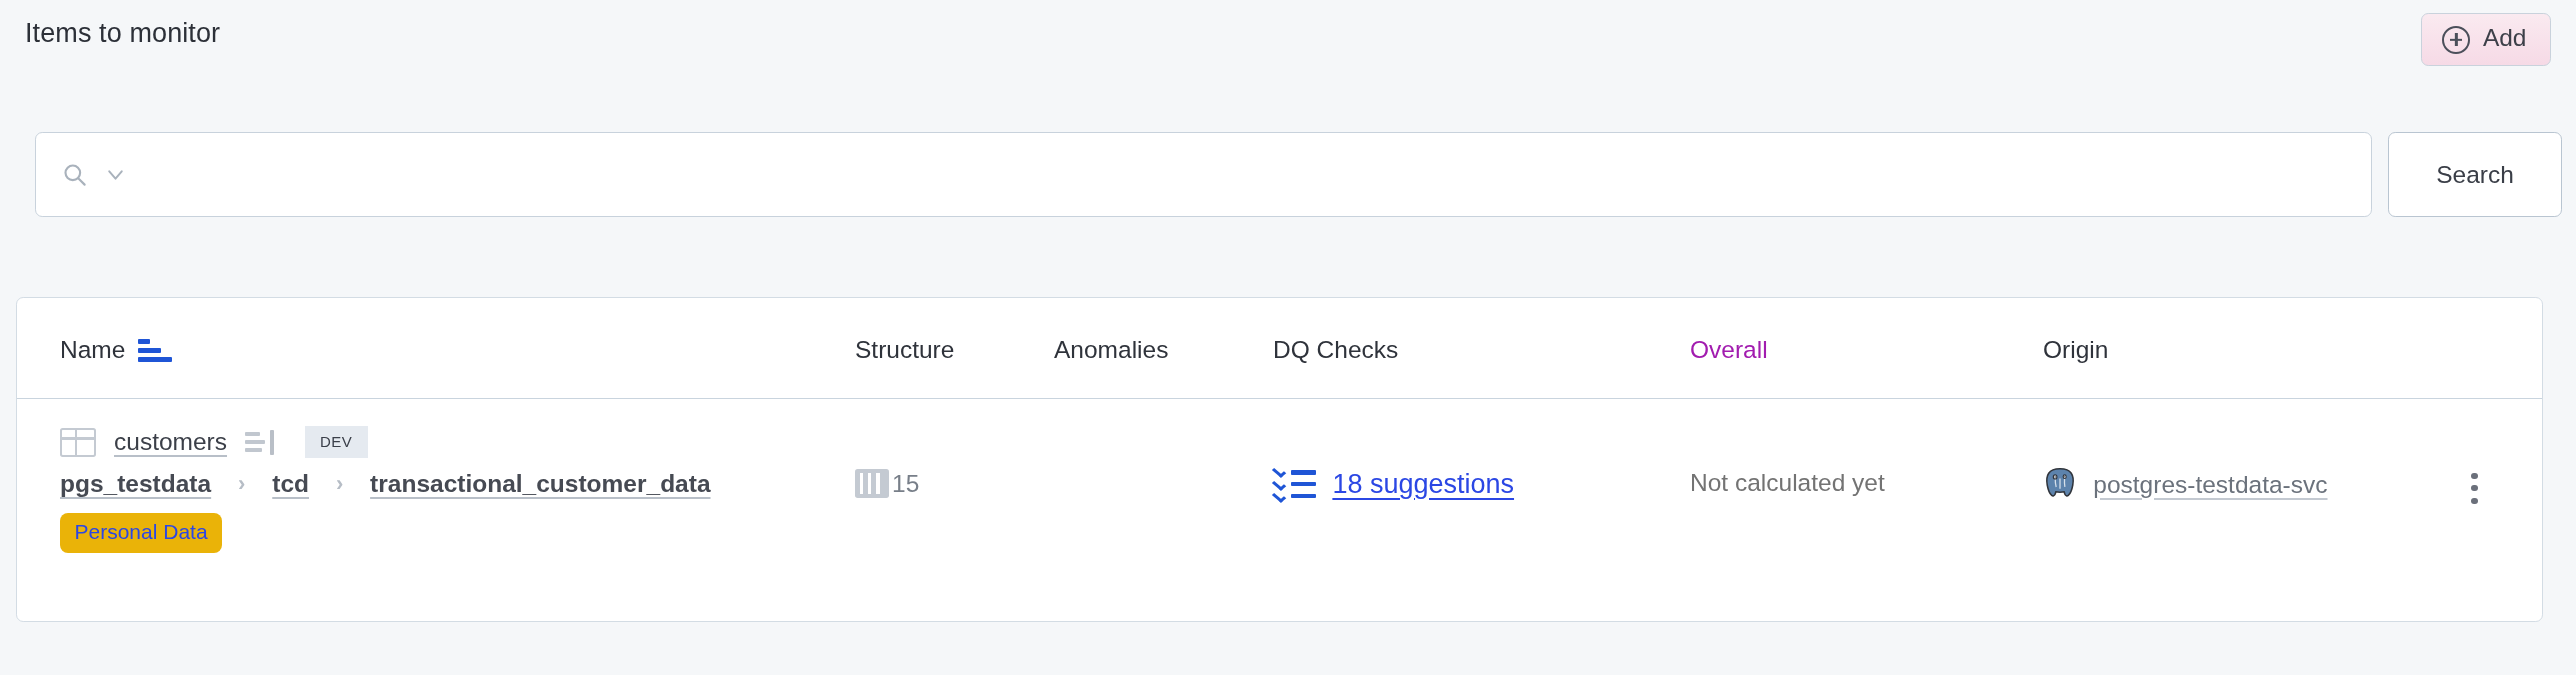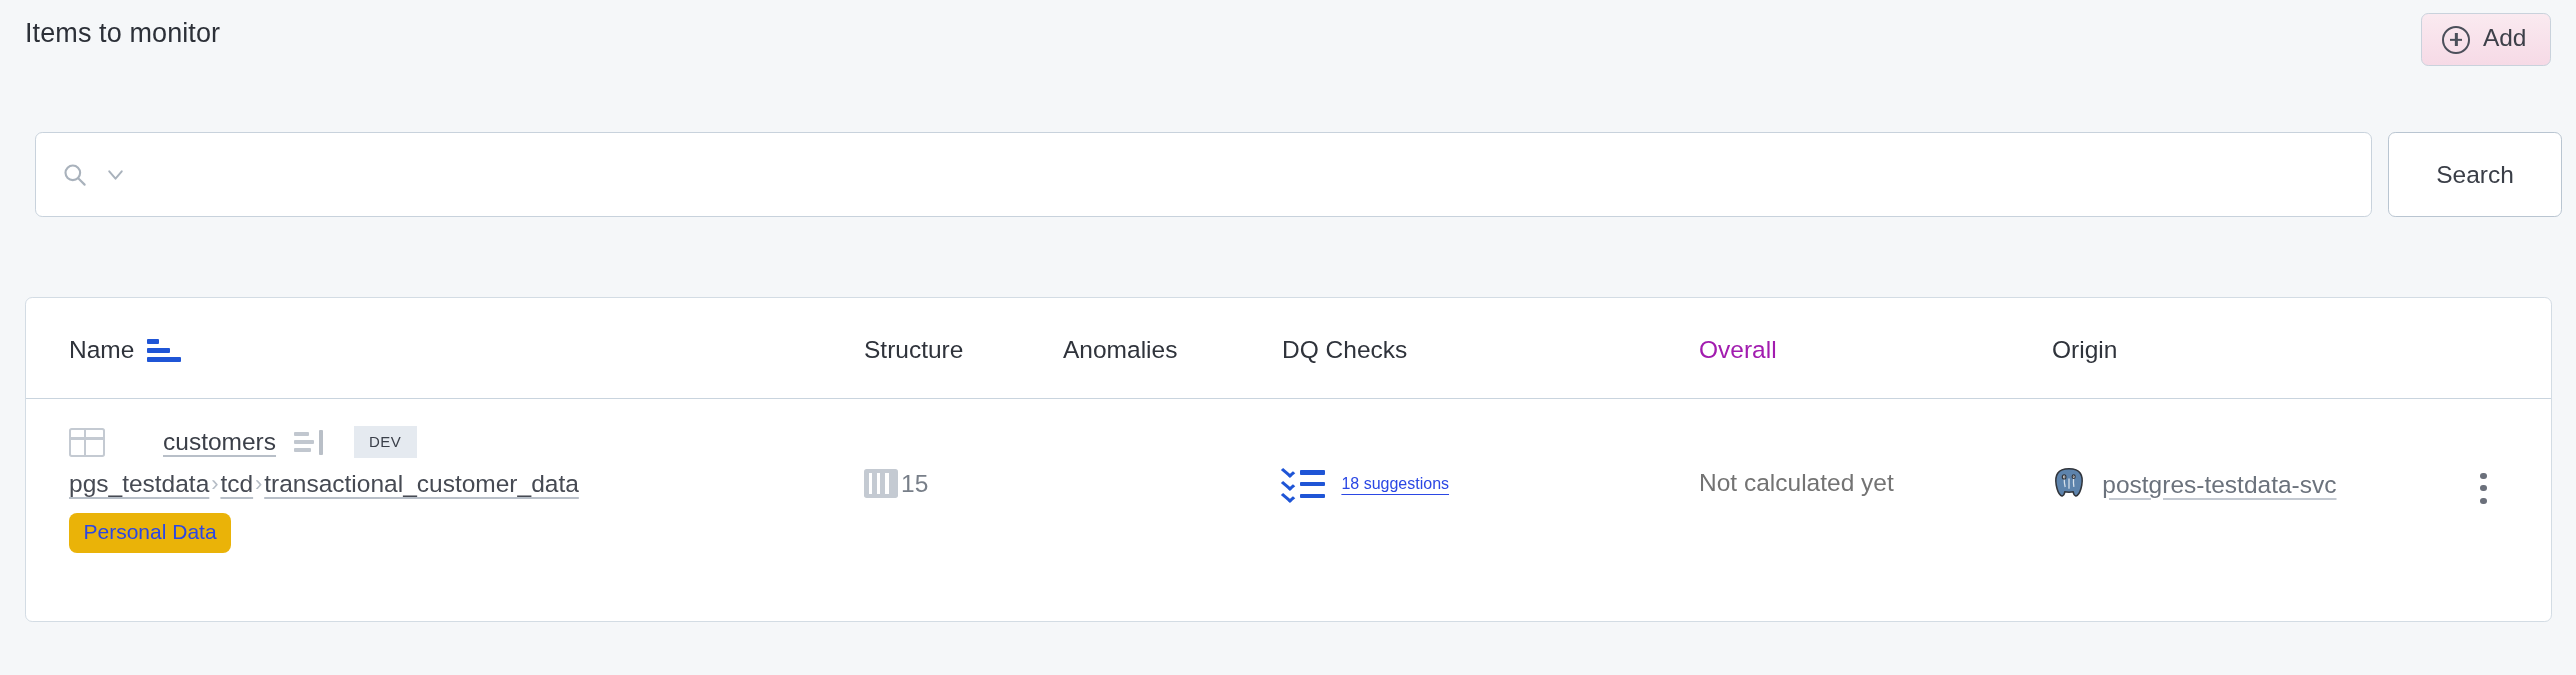--- a/index.html
+++ b/index.html
@@ -118,21 +118,21 @@
     color: #3a3e47;
     cursor: pointer;
     display: flex;
     align-items: center;
     justify-content: center;
   }
 
   
   .table-card {
     position: absolute;
-    left: 25px; top: 297px;
+    left: 16px; top: 297px;
     width: 2527px;
     background: #ffffff;
     border: 0.9px solid #d3dce4;
     border-radius: 7.2px;
     overflow: hidden;
   }
 
   .table-head {
     display: flex;
     align-items: center;
@@ -213,21 +213,20 @@
     width: 2.7px; background: #c4cad2;
   }
 
   .entity-link {
     font-size: 24.5px;
     color: #3b3f48;
     text-decoration: underline;
     text-decoration-color: #b8bfc8;
     text-underline-offset: 4.5px;
     cursor: pointer;
-    margin-left: 40px;
   }
 
   .desc-glyph {
     display: inline-flex;
     align-items: center;
     gap: 4.5px;
     flex: 0 0 auto;
     cursor: pointer;
   }
   .desc-glyph .lines { display: flex; flex-direction: column; gap: 4.5px; }
@@ -240,21 +239,21 @@
   .env-badge {
     background: #e5eaf0;
     color: #3a3f49;
     font-size: 15px;
     padding: 7.2px 15.4px 8.2px 15.4px;
     border-radius: 0;
     letter-spacing: 0.4px;
     margin-left: 12.7px;
   }
 
-  .breadcrumb { display: flex; align-items: center; gap: 1px; flex-wrap: nowrap; }
+  .breadcrumb { display: flex; align-items: center; gap: 26px; flex-wrap: nowrap; font-weight: bold; }
   .crumb {
     font-size: 24.5px;
     color: #464a53;
     text-decoration: underline;
     text-decoration-color: #b8bfc8;
     text-underline-offset: 4.5px;
     cursor: pointer;
     white-space: nowrap;
   }
   .crumb-sep {
@@ -302,21 +301,21 @@
   .check-list-glyph .chevs { display: flex; flex-direction: column; gap: 5.4px; }
   .check-list-glyph .chevs span {
     display: block; width: 11.8px; height: 7.2px;
     border-right: 3.6px solid #1f55d6;
     border-bottom: 3.6px solid #1f55d6;
     transform: rotate(45deg) skew(-4deg,-4deg);
   }
   .check-list-glyph .bars { display: flex; flex-direction: column; gap: 7.2px; }
   .check-list-glyph .bars i { display: block; width: 25px; height: 4.5px; background: #1f55d6; border-radius: 0.9px; }
   .dq-link {
-    font-size: 16px;
+    font-size: 27px;
     color: #2b47e4;
     text-decoration: underline;
     text-underline-offset: 4.5px;
     cursor: pointer;
   }
 
   
   .overall-cell { width: 353px; padding-top: 43px; }
   .overall-text { font-size: 24.5px; color: #737373; }
 

